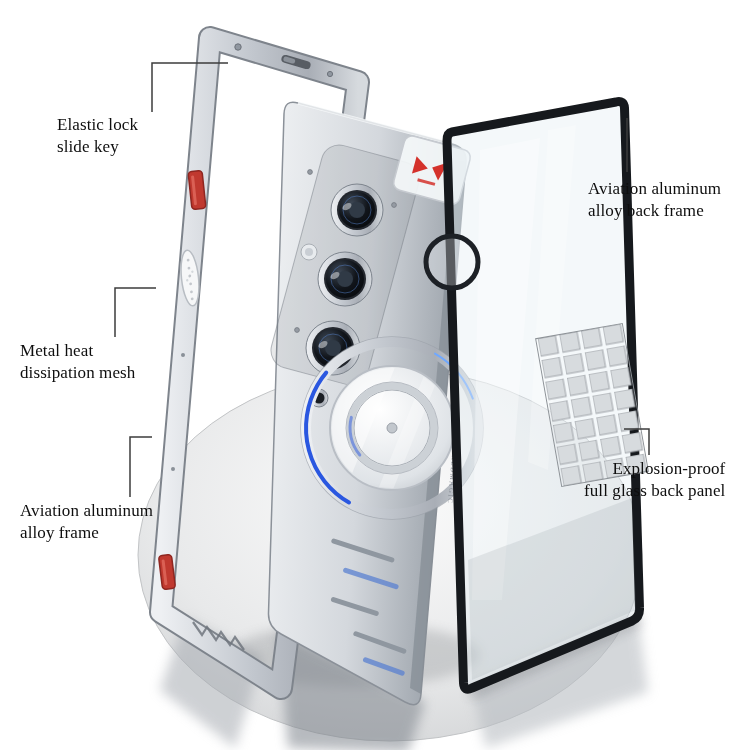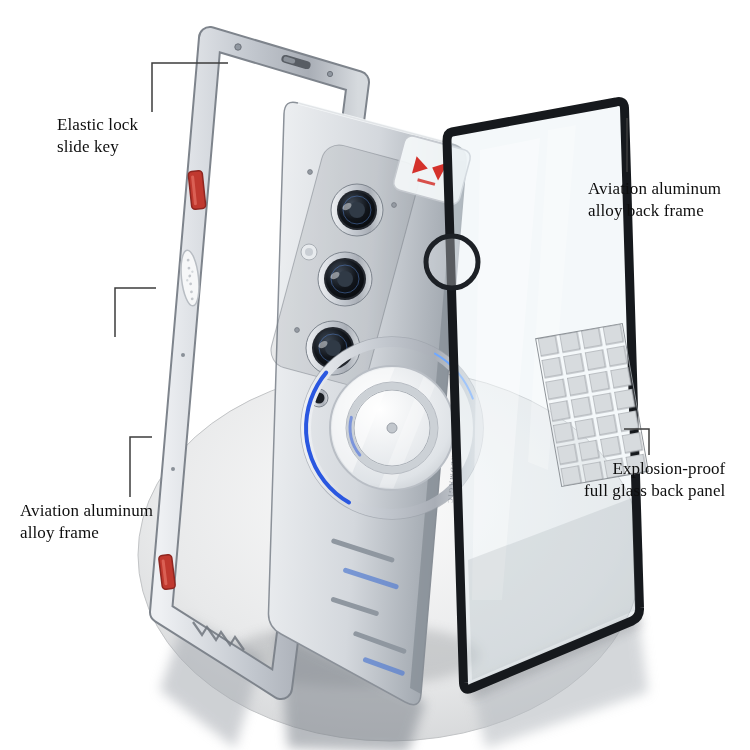--- a/index.html
+++ b/index.html
@@ -201,20 +201,22 @@
       <path d="M 649 455 L 649 429 L 624 429"></path>
     </g>
   </svg>
 
   <div class="annotation" style="left:57px; top:114px;">Elastic lock
 slide key</div>
 
   <div class="annotation" style="left:588px; top:178px;">Aviation aluminum
 alloy back frame</div>
 
+  <div class="annotation" style="left:20px; top:340px;">Metal heat
+dissipation mesh</div>
 
   <div class="annotation" style="left:20px; top:500px;">Aviation aluminum
 alloy frame</div>
 
   <div class="annotation" style="left:584px; top:458px;text-align:right;">Explosion-proof
 full glass back panel</div>
 
 </div>
 
 </body></html>

